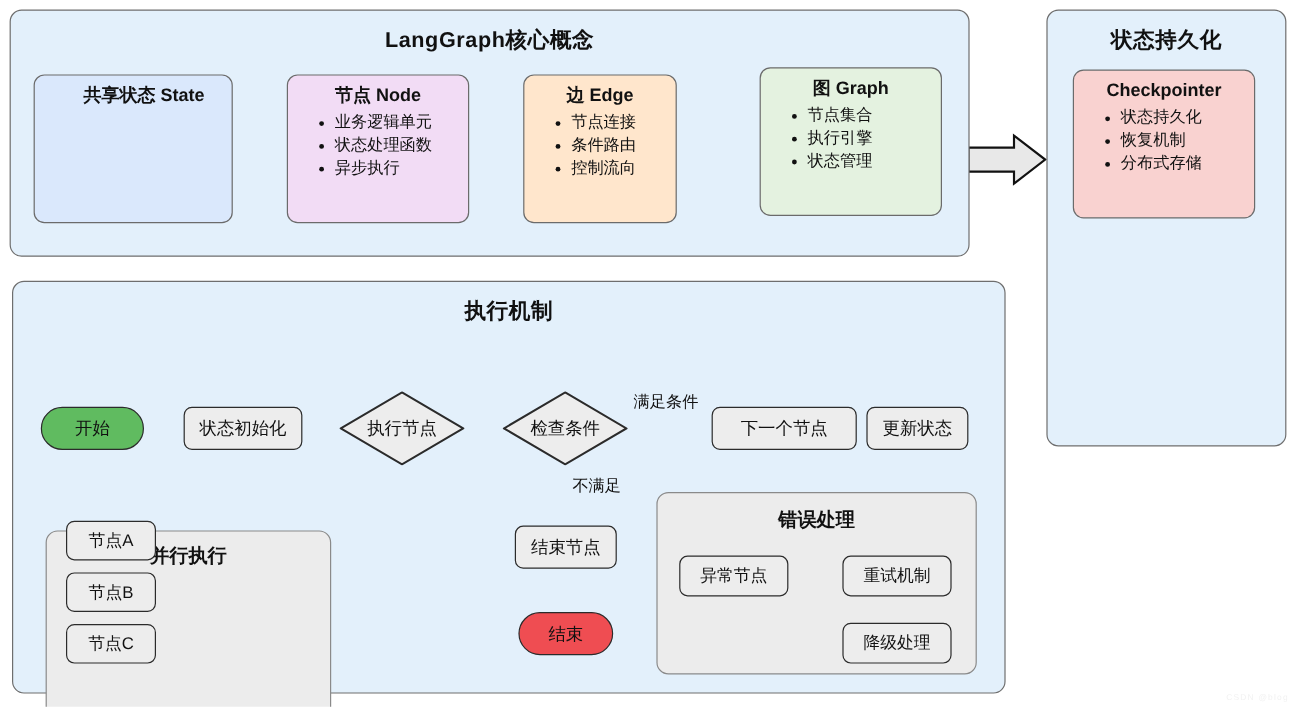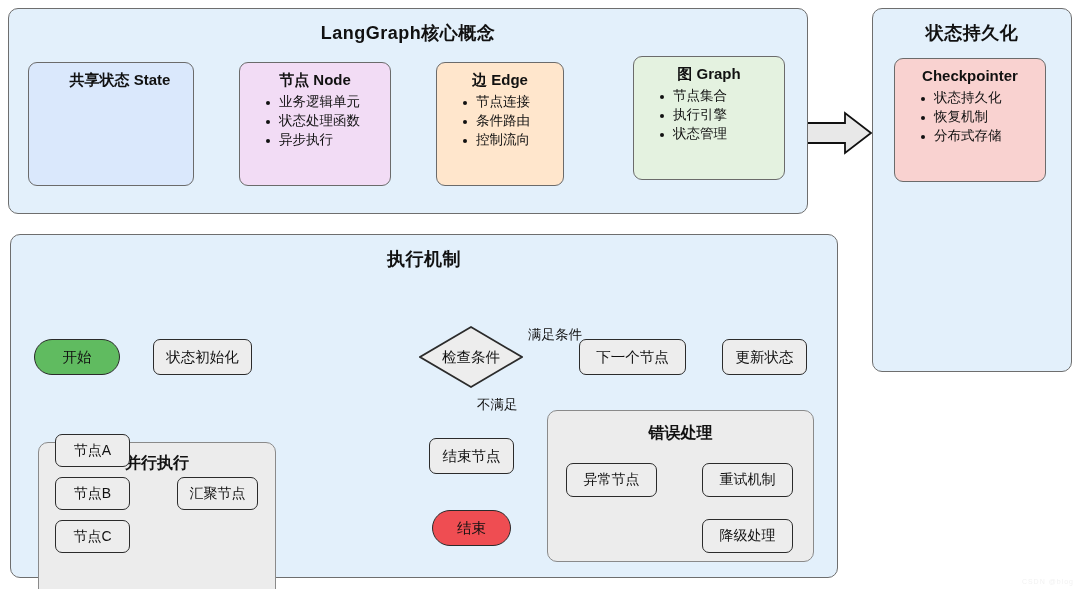--- a/index.html
+++ b/index.html
@@ -218,48 +218,53 @@
 
 
   <div class="panel" style="left:10px;top:234px;width:828px;height:344px;">
     <div class="panel-title" style="top:12px;">执行机制</div>
   </div>
 
   <div class="node start" style="left:34px;top:339px;width:86px;height:36px;">开始</div>
 
   <div class="node" style="left:153px;top:339px;width:99px;height:36px;">状态初始化</div>
 
+  <div class="diamond-wrap" style="left:283px;top:326px;width:104px;height:62px;">
+    <svg width="104" height="62" style="position:absolute;left:0;top:0;">
+      <polygon points="52,1 103,31 52,61 1,31" fill="#ededed" stroke="#2b2b2b" stroke-width="1.7"></polygon>
+    </svg>
+    <div class="dlabel">执行节点</div>
+  </div>
 
   <div class="diamond-wrap" style="left:419px;top:326px;width:104px;height:62px;text-align:center;">
     <svg width="104" height="62" style="position:absolute;left:0;top:0;">
       <polygon points="52,1 103,31 52,61 1,31" fill="#ededed" stroke="#2b2b2b" stroke-width="1.7"></polygon>
     </svg>
     <div class="dlabel">检查条件</div>
   </div>
 
   <div class="edge-label" style="left:528px;top:326px;">满足条件</div>
 
-  <div class="node" style="left:579px;top:339px;width:107px;height:36px;">下一个节点</div>
+  <div class="node" style="left:593px;top:339px;width:121px;height:36px;">下一个节点</div>
 
   <div class="node" style="left:722px;top:339px;width:85px;height:36px;">更新状态</div>
 
   <div class="edge-label" style="left:477px;top:396px;">不满足</div>
 
   <div class="node" style="left:429px;top:438px;width:85px;height:36px;">结束节点</div>
 
   <div class="node end" style="left:432px;top:510px;width:79px;height:36px;">结束</div>
 
   <div class="subbox" style="left:38px;top:398px;width:238px;height:166px;margin-top:44px;">
     <div class="subbox-title" style="top:10px;">并行执行</div>
   </div>
 
   <div class="node small" style="left:55px;top:434px;width:75px;height:33px;">节点A</div>
   <div class="node small" style="left:55px;top:477px;width:75px;height:33px;">节点B</div>
   <div class="node small" style="left:55px;top:520px;width:75px;height:33px;">节点C</div>
-  <div class="node small" style="left:177px;top:477px;width:81px;height:33px;">汇聚节点</div>
 
   <div class="subbox" style="left:547px;top:410px;width:267px;height:152px;">
     <div class="subbox-title" style="top:12px;">错误处理</div>
   </div>
 
   <div class="node small" style="left:566px;top:463px;width:91px;height:34px;">异常节点</div>
   <div class="node small" style="left:702px;top:463px;width:91px;height:34px;">重试机制</div>
   <div class="node small" style="left:702px;top:519px;width:91px;height:34px;">降级处理</div>
 
   <div class="watermark">CSDN @blog</div>

